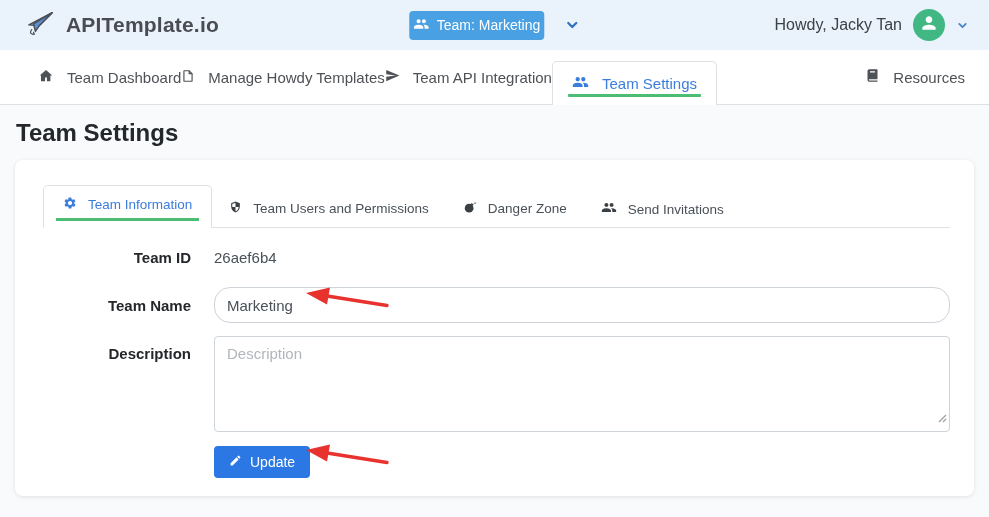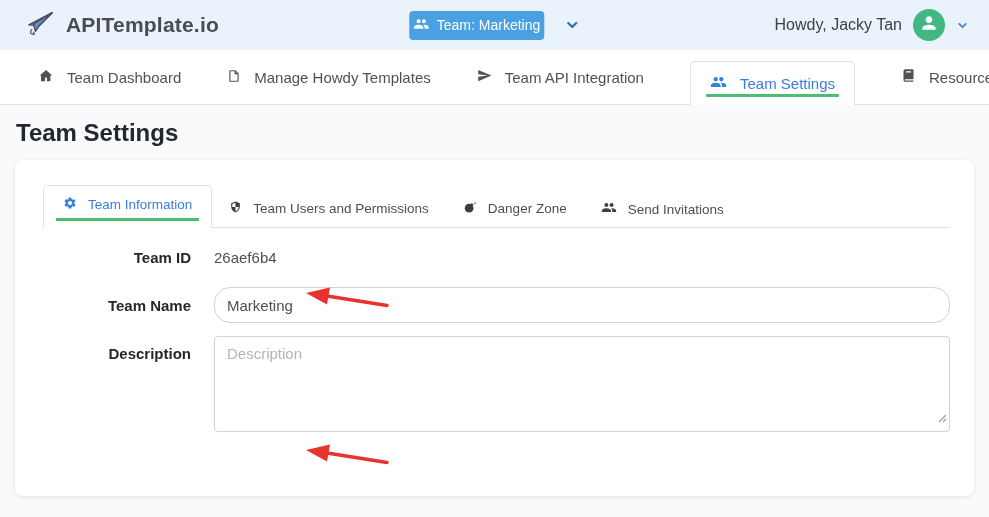--- a/index.html
+++ b/index.html
@@ -30,21 +30,21 @@
     width:32px; height:32px; border-radius:50%; background:#41b883;
     display:flex; align-items:center; justify-content:center; cursor:pointer;
   }
   
   .primary-nav {
     height:55px; background:#fff; border-bottom:1px solid #dde1e5;
     display:flex; align-items:center; padding:0 24px 0 38px;
   }
   .nav-item {
     display:flex; align-items:center; gap:13px; font-size:15px; color:#4e5256;
-    margin-right:46px; cursor:pointer; white-space:nowrap;
+    cursor:pointer; white-space:nowrap;
   }
   .nav-item svg { flex:none; }
   .nav-item.active {
     align-self:flex-end; height:44px; margin-bottom:-1px;
     background:#fff; border:1px solid #dee2e6; border-bottom:none;
     border-radius:5px 5px 0 0; padding:0 19px; position:relative; color:#3b7ddd;
   }
   .nav-item.active::after {
     content:""; position:absolute; left:15px; right:15px; bottom:8px;
     height:3px; background:#4dbd74; border-radius:1px;
@@ -259,20 +259,30 @@
             <svg width="11" height="11" viewBox="0 0 11 11" stroke="#9aa0a6" stroke-width="1.2">
               <line x1="3" y1="10" x2="10" y2="3"></line>
               <line x1="7" y1="10" x2="10" y2="7"></line>
             </svg>
           </span>
         </div>
       </div>
 
       <div class="form-row row-btn">
         <div class="form-label"></div>
+        <div class="form-value">
+          <button class="btn-update">
+            <span>
+              <svg width="13" height="13" viewBox="0 0 24 24" fill="#fff">
+                  <path d="M3 17.25V21h3.75L17.8 9.94l-3.75-3.75L3 17.25zM20.7 7.04a1 1 0 0 0 0-1.41l-2.34-2.34a1 1 0 0 0-1.41 0l-1.83 1.83 3.75 3.75 1.83-1.83z"></path>
+                </svg>
+            </span>
+            <span>Update</span>
+          </button>
+        </div>
       </div>
     </div>
   </div>
 
   <span class="annot-arrow arrow-name">
     <svg width="88" height="24" viewBox="0 0 88 24">
       <path d="M84 19.5 L24 10" stroke="#e8322e" stroke-width="3.4" stroke-linecap="round" fill="none"></path>
       <polygon points="3,7 27,1.5 24,18.5" fill="#e8322e"></polygon>
     </svg>
   </span>

